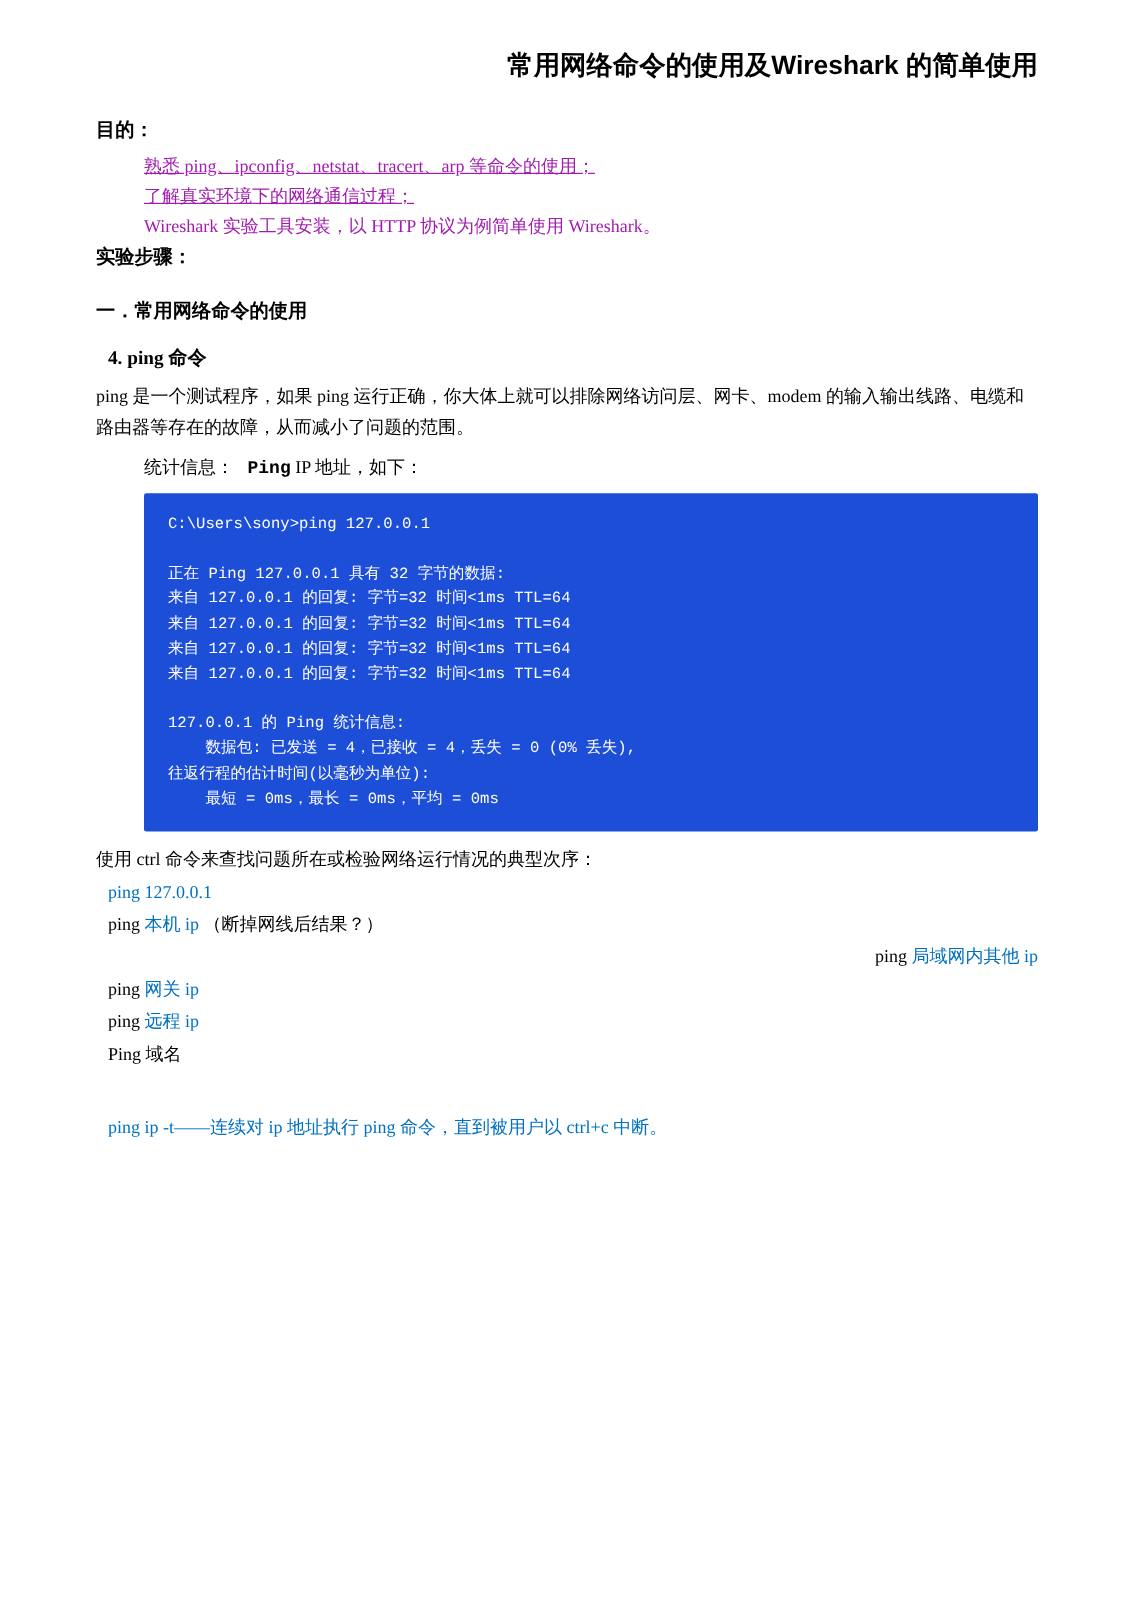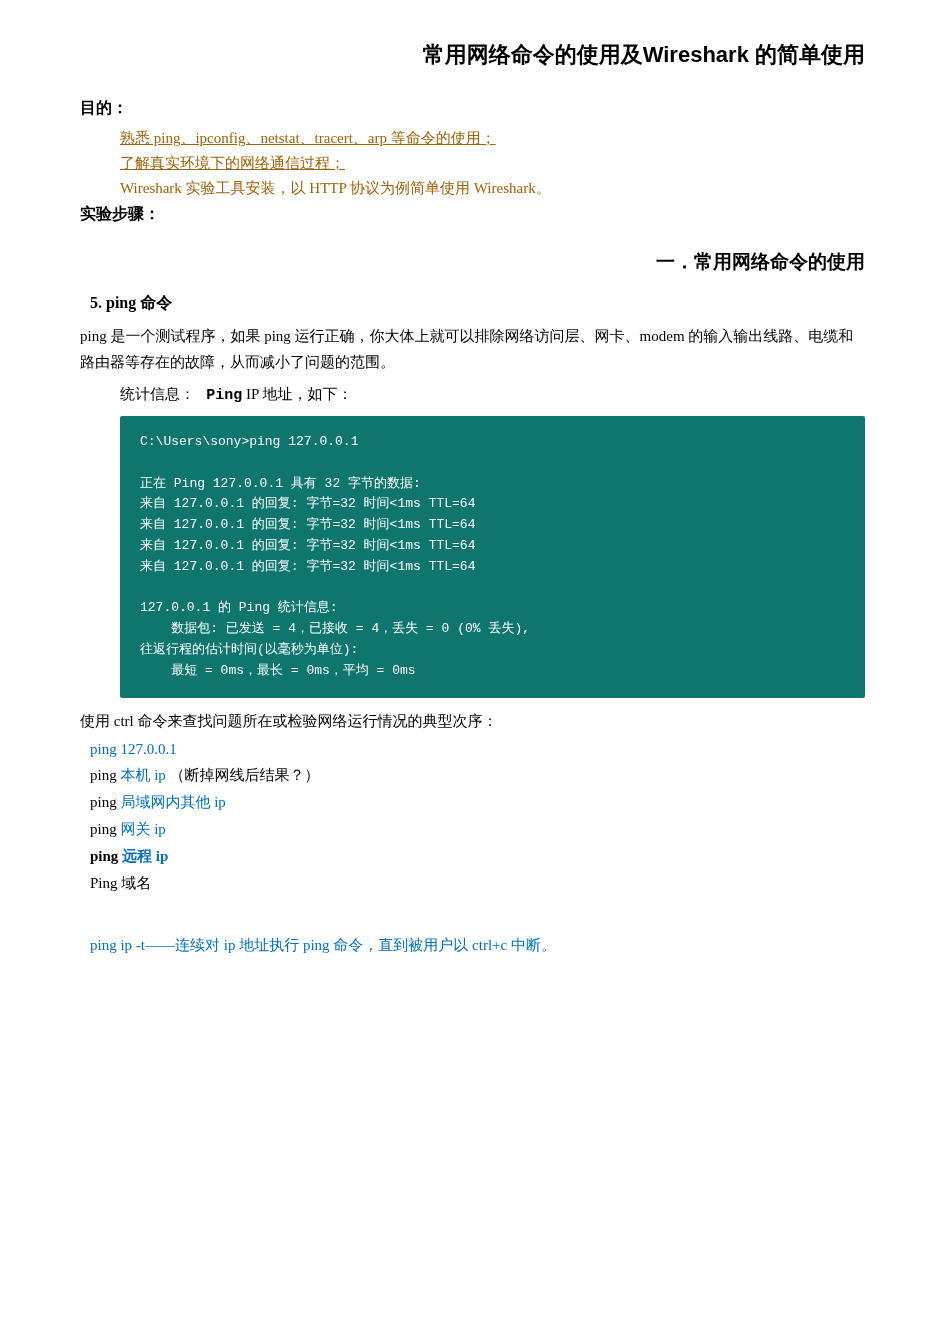--- a/index.html
+++ b/index.html
@@ -26,28 +26,28 @@
     .section-heading {
       font-weight: bold;
       font-size: 16px;
       margin-bottom: 10px;
     }
     .purpose-item {
       margin-left: 40px;
       margin-bottom: 6px;
       font-size: 15px;
       text-decoration: underline;
-      color: #a16207;
+      color: #a21caf;
     }
     .purpose-item.no-underline {
       text-decoration: none;
     }
     .sub-heading {
-      text-align: right;
-      font-size: 19px;
+      text-align: left;
+      font-size: 16px;
       font-weight: bold;
       margin: 24px 0 18px 0;
       font-family: "SimHei", "黑体", sans-serif;
     }
     .numbered-heading {
       font-weight: bold;
       font-size: 16px;
       margin-bottom: 10px;
       margin-left: 10px;
     }
@@ -55,21 +55,21 @@
       font-size: 15px;
       margin-bottom: 10px;
       line-height: 1.7;
     }
     .basic-usage {
       margin-left: 40px;
       margin-bottom: 12px;
       font-size: 15px;
     }
     .terminal-block {
-      background: #0f766e;
+      background: #1d4ed8;
       color: #ffffff;
       font-family: "Courier New", "Consolas", monospace;
       font-size: 13px;
       padding: 16px 20px;
       margin: 10px 0 14px 40px;
       border-radius: 2px;
       line-height: 1.6;
       white-space: pre;
     }
     .after-terminal {
@@ -91,21 +91,21 @@
 <div class="section-heading">目的：</div>
 
 <div class="purpose-item underline-text">熟悉 ping、ipconfig、netstat、tracert、arp 等命令的使用；</div>
 <div class="purpose-item underline-text">了解真实环境下的网络通信过程；</div>
 <div class="purpose-item no-underline">Wireshark 实验工具安装，以 HTTP 协议为例简单使用 Wireshark。</div>
 
 <div class="section-heading" style="">实验步骤：</div>
 
 <div class="sub-heading">一．常用网络命令的使用</div>
 
-<div class="numbered-heading">5.  ping 命令</div>
+<div class="numbered-heading">4.  ping 命令</div>
 
 <div class="paragraph">ping 是一个测试程序，如果 ping 运行正确，你大体上就可以排除网络访问层、网卡、modem 的输入输出线路、电缆和路由器等存在的故障，从而减小了问题的范围。</div>
 
 <div class="basic-usage">
   <span>统计信息：</span>&nbsp;&nbsp;
   <span style="font-family: 'Courier New', monospace; font-weight:bold;">Ping</span>
   <span>  IP 地址，如下：</span>
 </div>
 
 <div class="terminal-block">C:\Users\sony&gt;ping 127.0.0.1
@@ -124,29 +124,29 @@
 <div class="after-terminal">使用 ctrl 命令来查找问题所在或检验网络运行情况的典型次序：</div>
 
 <div style="margin-bottom:8px;">
   <span style="color:#0070c0; font-size:15px; margin-left:10px;">ping  127.0.0.1</span>
 </div>
 
 <div style="margin-bottom:8px; margin-left:10px; font-size:15px;">
   <span>ping  </span><span style="color:#0070c0;">本机 ip</span><span>   （断掉网线后结果？）</span>
 </div>
 
-<div style="margin-bottom:8px; margin-left:10px; font-size:15px;">
+<div style="margin-bottom:8px; margin-left:10px; font-size:15px;text-align:right;">
   <span>ping  </span><span style="color:#0070c0;">局域网内其他 ip</span>
 </div>
 
 <div style="margin-bottom:8px; margin-left:10px; font-size:15px;">
   <span>ping  </span><span style="color:#0070c0;">网关 ip</span>
 </div>
 
-<div style="margin-bottom:8px; margin-left:10px; font-size:15px;font-weight:bold;">
+<div style="margin-bottom:8px; margin-left:10px; font-size:15px;">
   <span>ping  </span><span style="color:#0070c0;">远程 ip</span>
 </div>
 
 <div style="margin-bottom:8px; margin-left:10px; font-size:15px;">
   <span>Ping   域名</span>
 </div>
 
 <div class="spacer"></div>
 <div class="spacer"></div>
 

